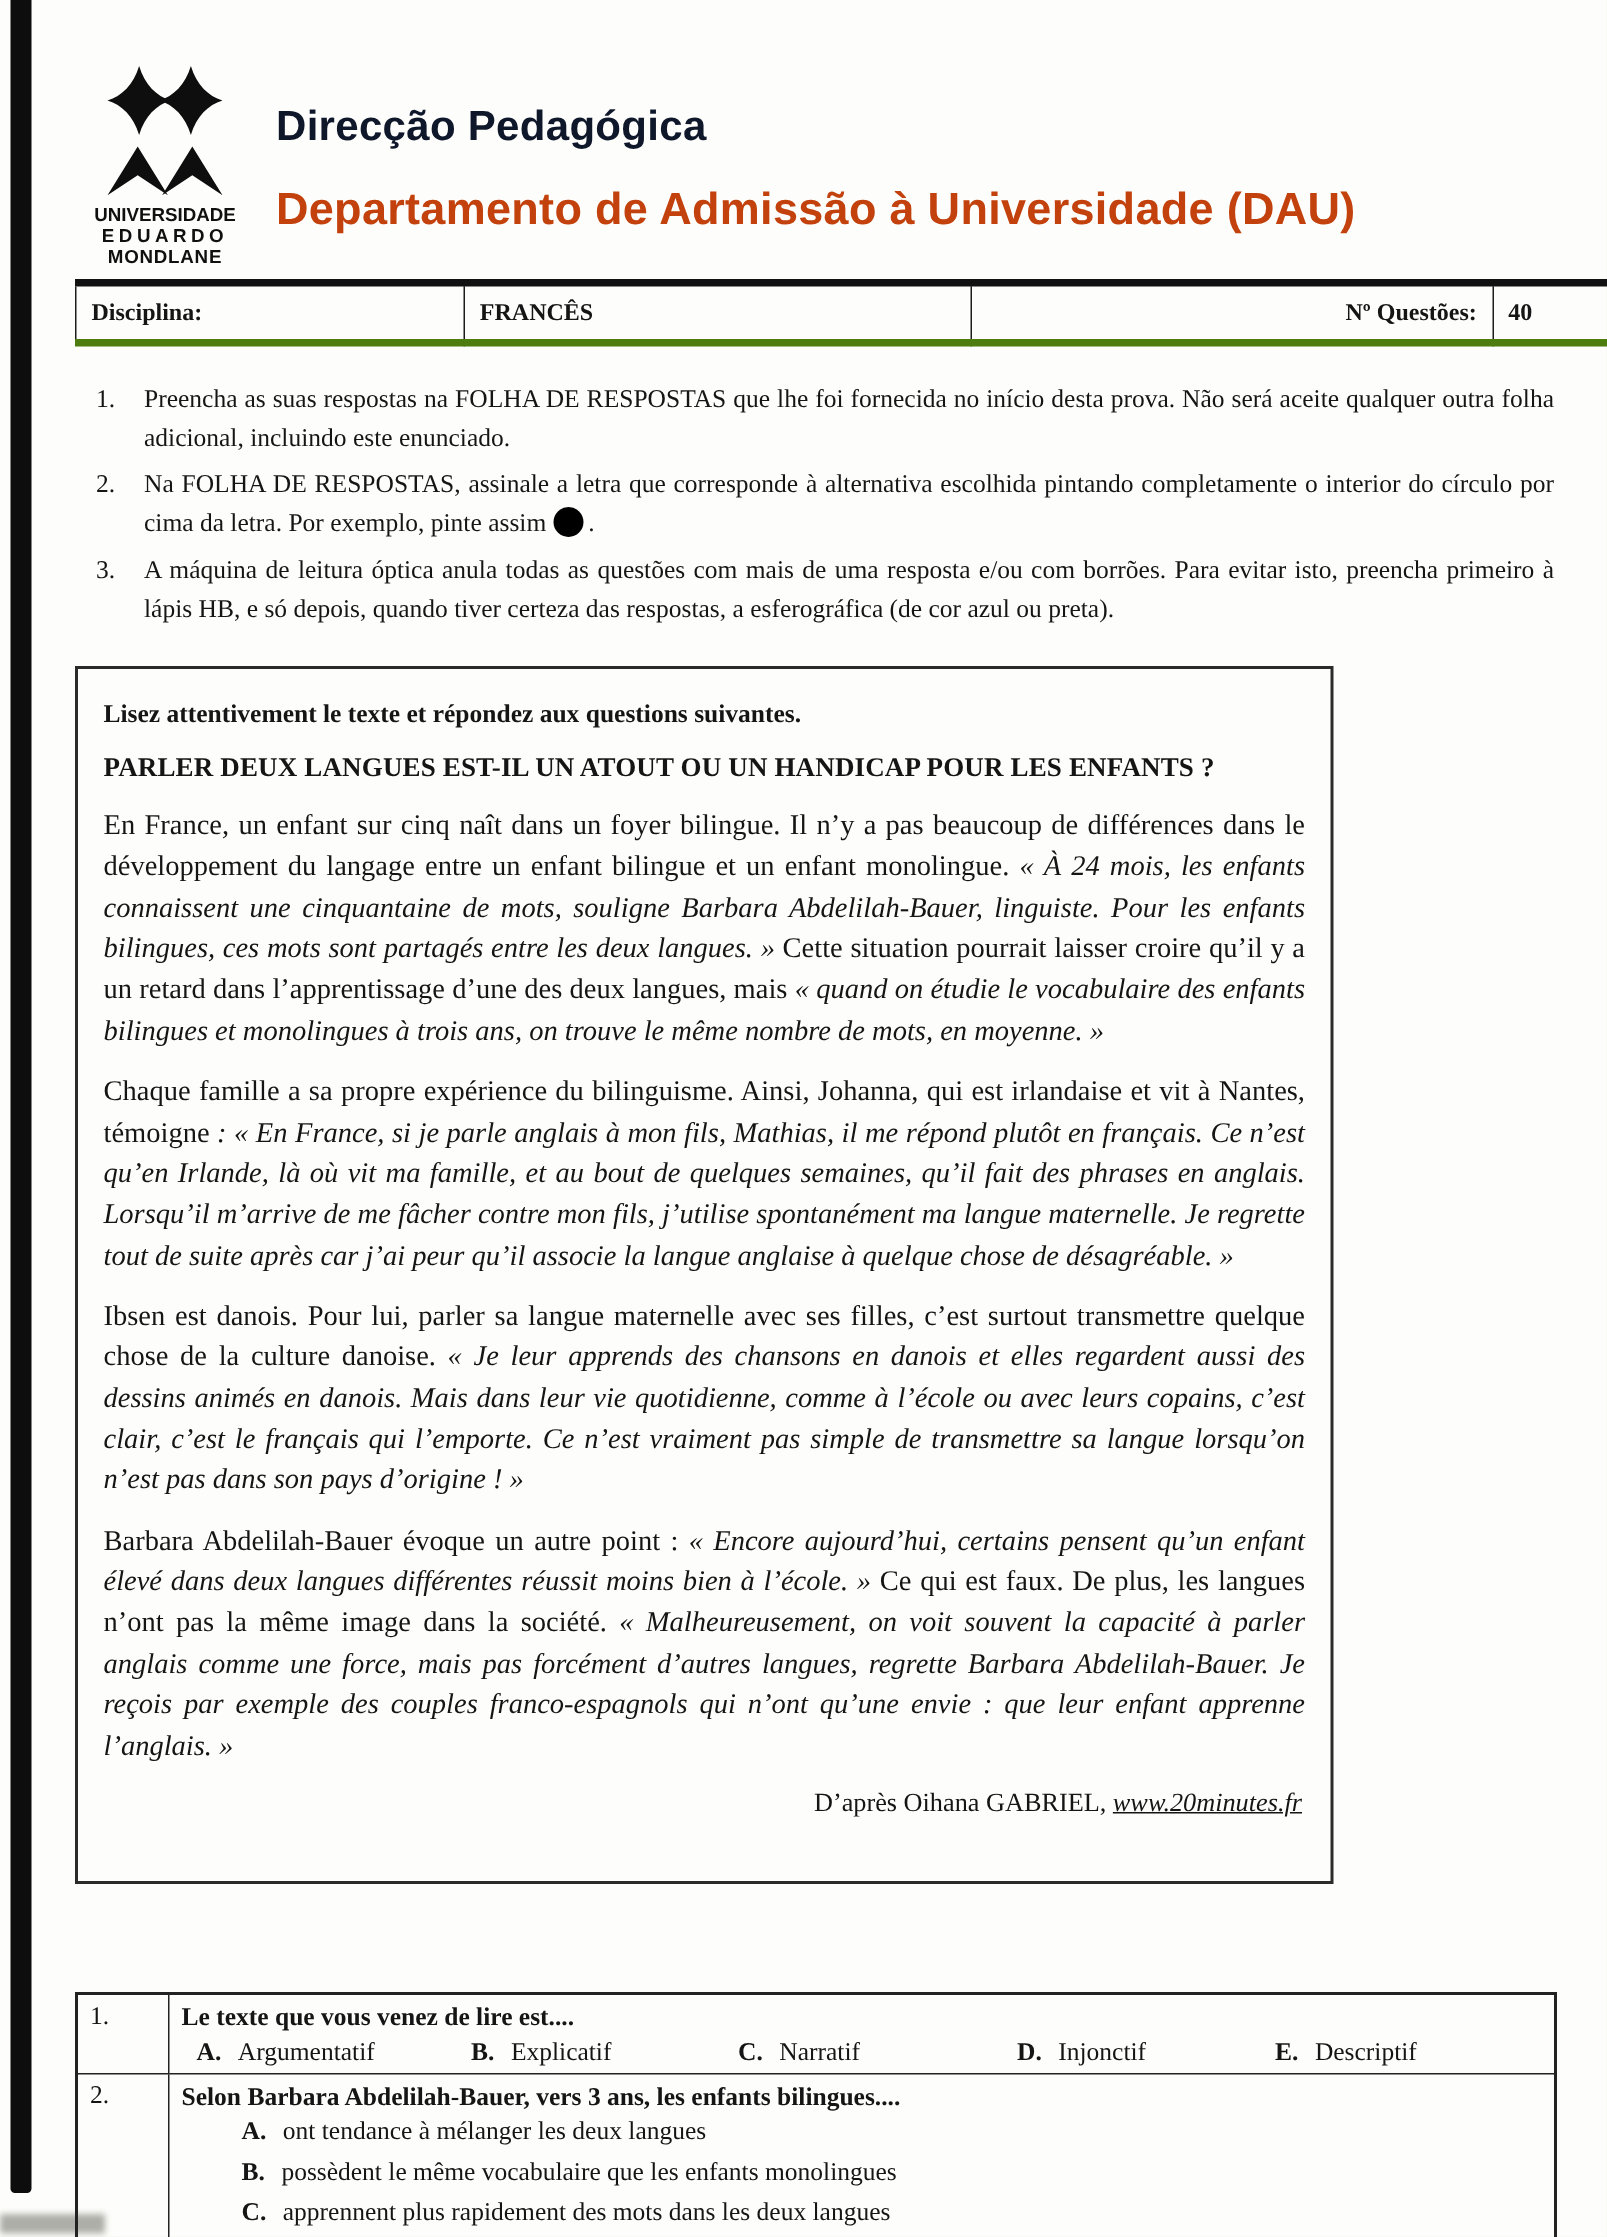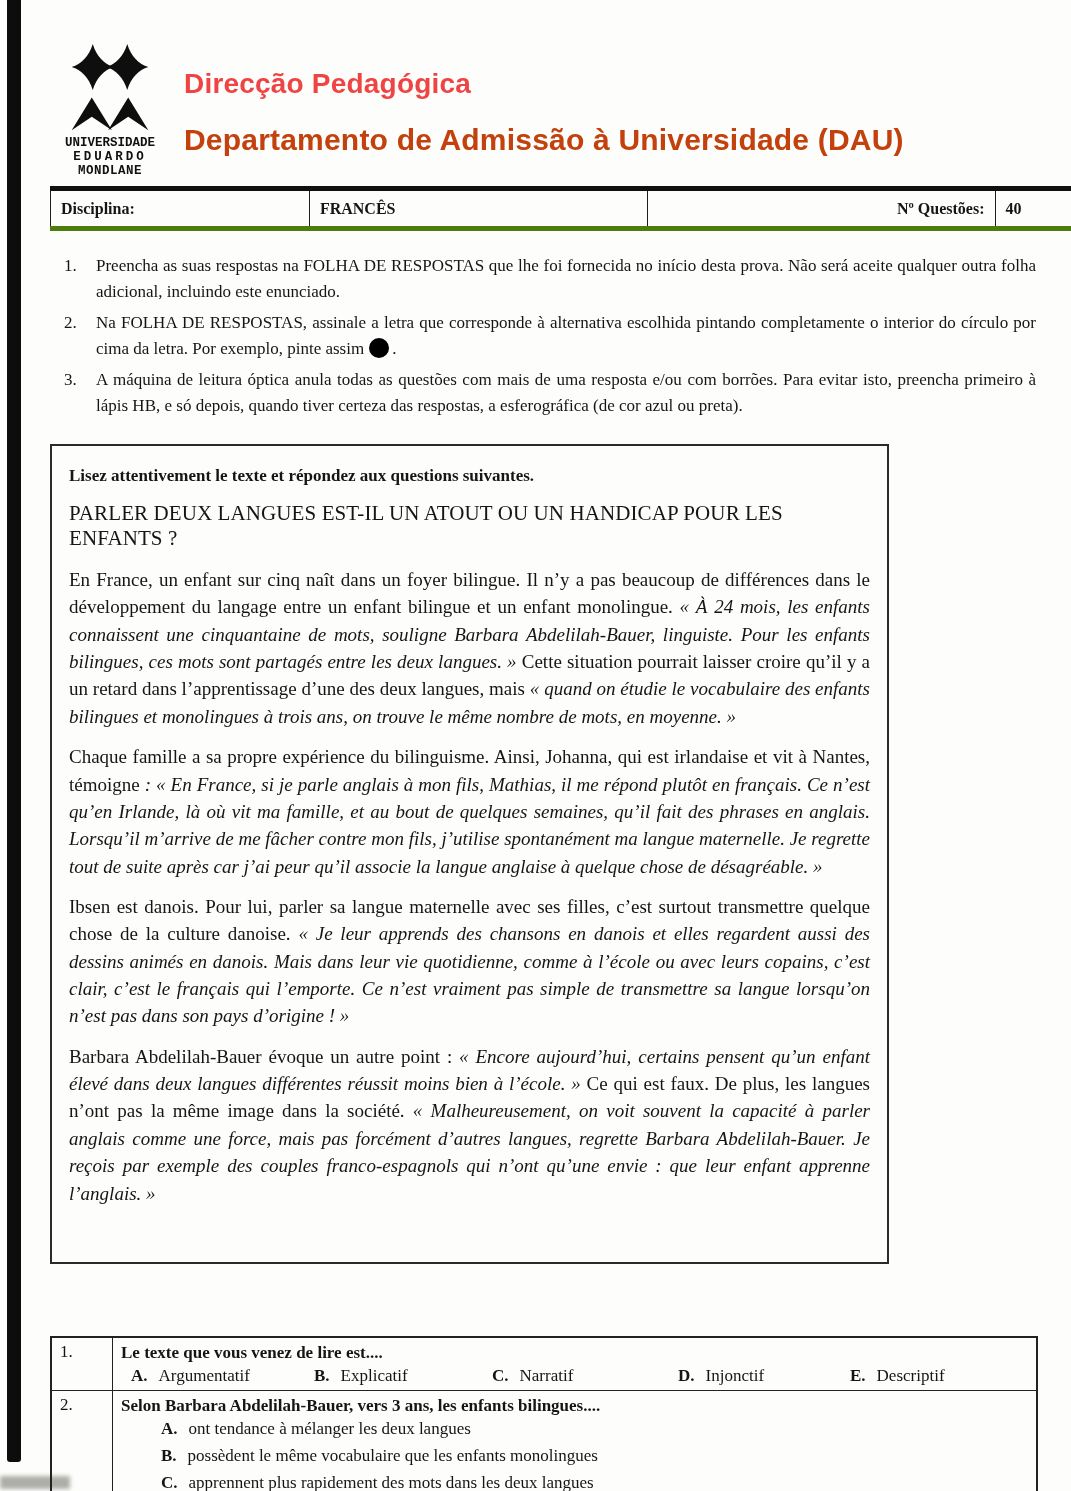--- a/index.html
+++ b/index.html
@@ -32,28 +32,28 @@
     width: 1071px;
     box-sizing: border-box;
     padding: 40px 33px 0 50px;
   }
 
   
   .hdr { display: flex; align-items: flex-start; }
   .logo-block { width: 120px; flex: 0 0 120px; text-align: center; }
   .logo-block svg { display: block; margin: 2px auto 2px; }
   .logo-caption {
-    font-family: Liberation Mono, monospace;
+    font-family: Liberation Sans, sans-serif;
     font-weight: 700; font-size: 12.5px; line-height: 1.12;
     color: #101010;
   }
   .logo-caption .l2 { letter-spacing: 3px; }
   .logo-caption .l3 { letter-spacing: 0.5px; }
   .hdr-titles { margin-left: 14px; padding-top: 28px; font-family: "Liberation Sans", sans-serif; }
-  .hdr-line1 { font-size: 28px; font-weight: 700; color: #ef4444; letter-spacing: 0.2px; }
+  .hdr-line1 { font-size: 28px; font-weight: 700; color: #0f172a; letter-spacing: 0.2px; }
   .hdr-line2 { font-size: 30px; font-weight: 700; color: #c2410c; margin-top: 23px; letter-spacing: 0.2px; }
 
   
   table.info {
     width: 1024px; margin-top: 8px;
     border-collapse: collapse;
     border-top: 5px solid #111;
     border-bottom: 5px solid #4d7c0f;
     font-size: 16px; font-weight: 700;
   }
@@ -84,21 +84,21 @@
 
   
   .passage-box {
     margin-top: 26px;
     width: 839px; box-sizing: border-box;
     border: 2px solid #2b2b2b;
     padding: 20px 17px 42px 17px;
     min-height: 572px;
   }
   .passage-intro { font-weight: 700; font-size: 17px; margin: 0 0 15px; }
-  .passage-title { font-weight: 400; font-size: 21px; margin: 0 0 15px; letter-spacing: 0.1px; }
+  .passage-title { font-weight: 700; font-size: 18px; margin: 0 0 15px; letter-spacing: 0.1px; }
   p.para {
     font-size: 19px; line-height: 1.44;
     text-align: justify; margin: 12px 0 13px;
   }
   .it { font-style: italic; }
   .attribution { text-align: right; font-size: 17.5px; margin: 2px 2px 0 0; }
   .attribution .src { font-style: italic; text-decoration: underline; }
 
   
   table.questions {
@@ -184,20 +184,21 @@
 
     <div class="passage-box">
       <p class="passage-intro">Lisez attentivement le texte et répondez aux questions suivantes.</p>
       <p class="passage-title">PARLER DEUX LANGUES EST-IL UN ATOUT OU UN HANDICAP POUR LES ENFANTS ?</p>
       <div id="passage-paras">
           <p class="para"><span>En France, un enfant sur cinq naît dans un foyer bilingue. Il n’y a pas beaucoup de différences dans le développement du langage entre un enfant bilingue et un enfant monolingue. </span><span class="it">« À 24 mois, les enfants connaissent une cinquantaine de mots, souligne Barbara Abdelilah-Bauer, linguiste. Pour les enfants bilingues, ces mots sont partagés entre les deux langues. »</span><span> Cette situation pourrait laisser croire qu’il y a un retard dans l’apprentissage d’une des deux langues, mais </span><span class="it">« quand on étudie le vocabulaire des enfants bilingues et monolingues à trois ans, on trouve le même nombre de mots, en moyenne. »</span></p>
           <p class="para"><span>Chaque famille a sa propre expérience du bilinguisme. Ainsi, Johanna, qui est irlandaise et vit à Nantes, témoigne </span><span class="it">: « En France, si je parle anglais à mon fils, Mathias, il me répond plutôt en français. Ce n’est qu’en Irlande, là où vit ma famille, et au bout de quelques semaines, qu’il fait des phrases en anglais. Lorsqu’il m’arrive de me fâcher contre mon fils, j’utilise spontanément ma langue maternelle. Je regrette tout de suite après car j’ai peur qu’il associe la langue anglaise à quelque chose de désagréable. »</span></p>
           <p class="para"><span>Ibsen est danois. Pour lui, parler sa langue maternelle avec ses filles, c’est surtout transmettre quelque chose de la culture danoise. </span><span class="it">« Je leur apprends des chansons en danois et elles regardent aussi des dessins animés en danois. Mais dans leur vie quotidienne, comme à l’école ou avec leurs copains, c’est clair, c’est le français qui l’emporte. Ce n’est vraiment pas simple de transmettre sa langue lorsqu’on n’est pas dans son pays d’origine ! »</span></p>
           <p class="para"><span>Barbara Abdelilah-Bauer évoque un autre point : </span><span class="it">« Encore aujourd’hui, certains pensent qu’un enfant élevé dans deux langues différentes réussit moins bien à l’école. »</span><span> Ce qui est faux. De plus, les langues n’ont pas la même image dans la société. </span><span class="it">« Malheureusement, on voit souvent la capacité à parler anglais comme une force, mais pas forcément d’autres langues, regrette Barbara Abdelilah-Bauer. Je reçois par exemple des couples franco-espagnols qui n’ont qu’une envie : que leur enfant apprenne l’anglais. »</span></p>
         </div>
+      <p class="attribution"><span>D’après Oihana GABRIEL, </span><span class="src">www.20minutes.fr</span></p>
     </div>
 
     <table class="questions">
       <tbody id="q-body">
           <tr>
             <td class="qnum">1.</td>
             <td class="qbody">
               <div class="stem">Le texte que vous venez de lire est....</div>
               <div class="opts-inline">
                 <div class="opt"><span class="opt-letter">A.</span><span>Argumentatif</span></div>

